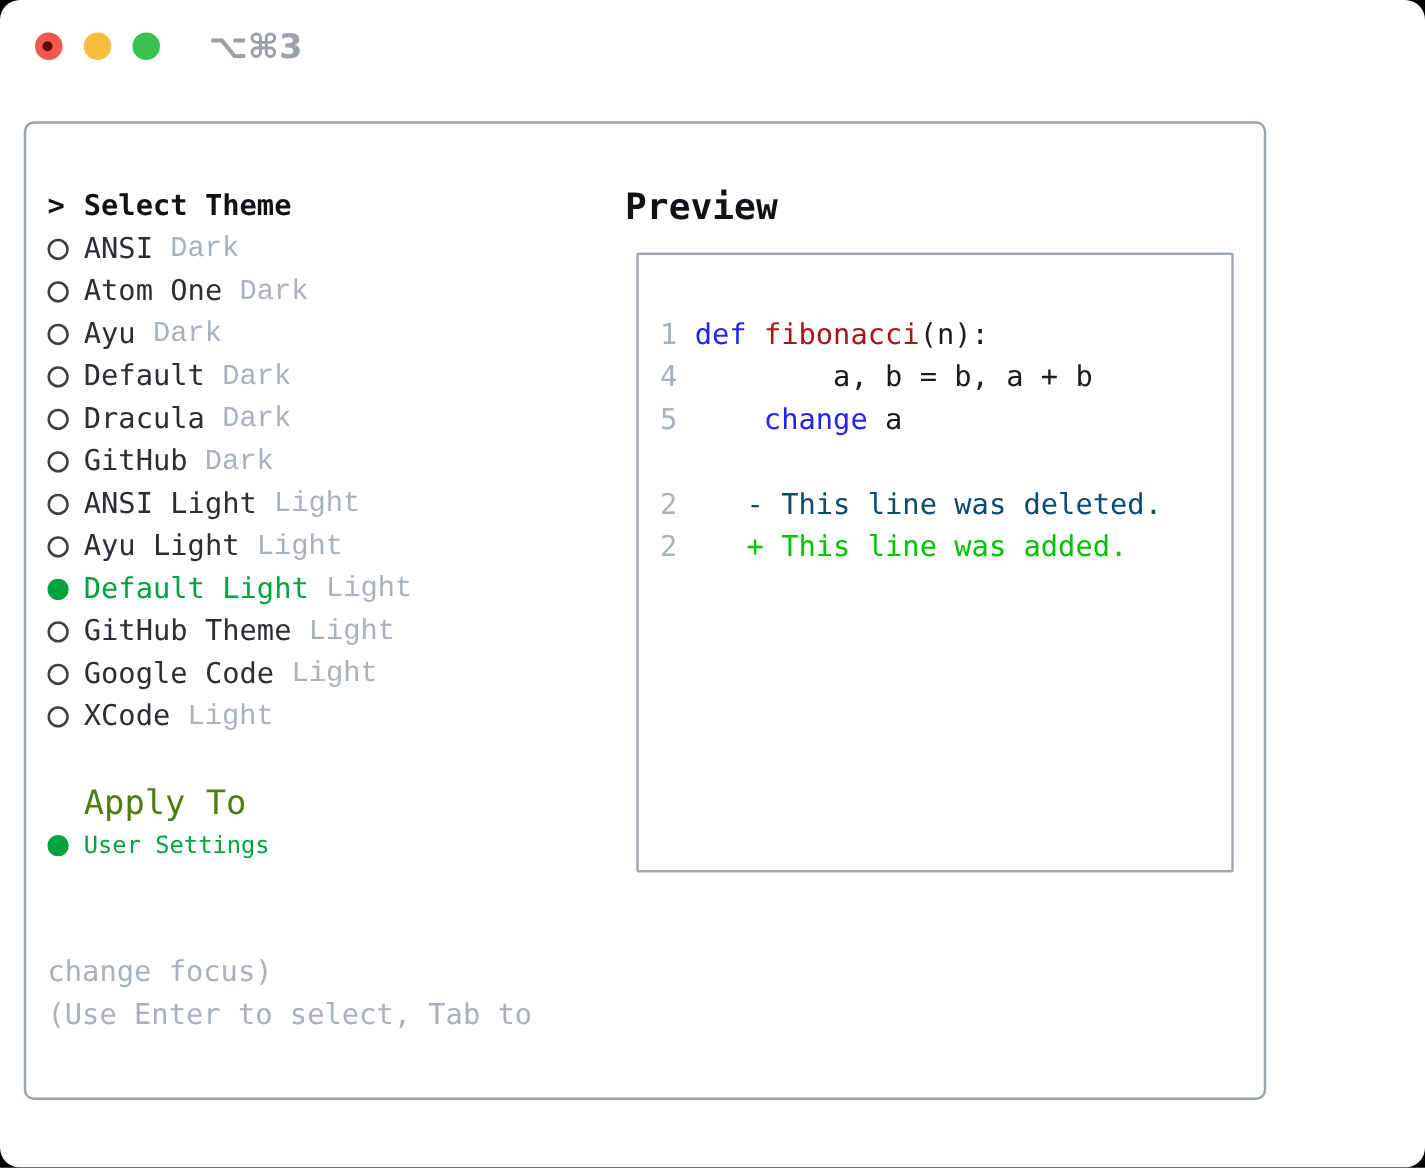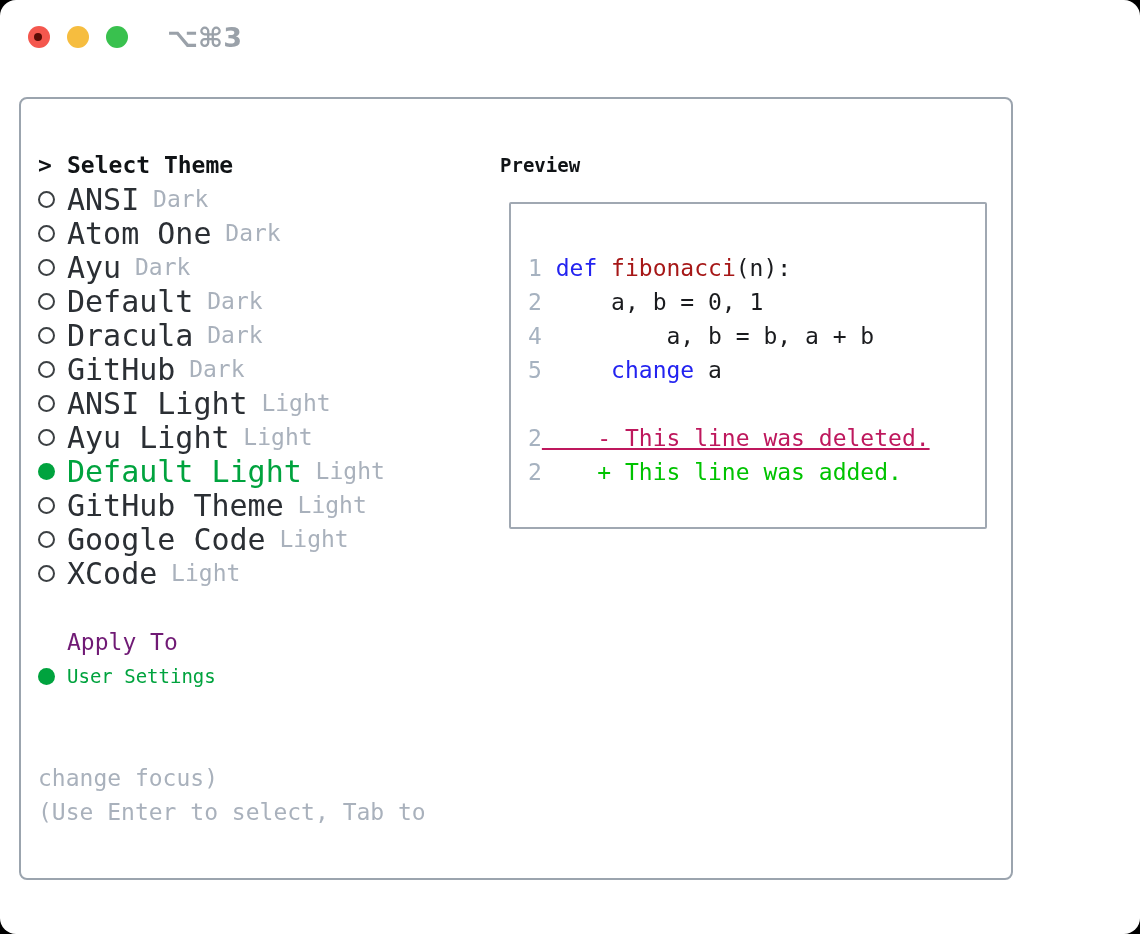--- a/index.html
+++ b/index.html
@@ -25,46 +25,46 @@
     border:2px solid #9ba4ae;border-radius:8px;background:#fff;box-sizing:border-box;
   }
   .row{display:flex;align-items:center;height:34px;white-space:pre;}
   .marker{display:inline-flex;align-items:center;width:29px;flex:0 0 29px;}
   
   .left-col{position:absolute;left:17px;top:49px;width:450px;}
   .caret{font-size:23px;font-weight:700;color:#101316;}
   .header-text{font-size:23px;font-weight:700;color:#101316;}
   .radio{width:13px;height:13px;border-radius:50%;border:2px solid #3c4043;box-sizing:content-box;}
   .radio.sel{width:17px;height:17px;border:none;background:#00a33e;}
-  .tname{font-size:30px;color:#2b2f34;}
+  .tname{font-size:23px;color:#2b2f34;}
   .tname.sel{color:#00a33e;}
-  .tvariant{font-size:23px;color:#a9b1bc;margin-left:13.8px;}
+  .tvariant{font-size:23px;color:#a9b1bc;margin-left:13.8px;font-family:Liberation Mono, monospace;}
   .apply-block{position:absolute;left:17px;top:526px;width:450px;}
-  .header2-text{font-size:23px;color:#701a75;}
+  .header2-text{font-size:27px;color:#4d7c0f;}
   .aname{font-size:19px;color:#2b2f34;}
   .aname.sel{color:#00a33e;}
   .hint{position:absolute;left:17px;top:662px;width:440px;}
   .hint div{font-size:23px;line-height:34px;color:#a9b1bc;white-space:pre;}
   
   .preview-title{
     position:absolute;left:479px;top:49px;height:34px;display:flex;align-items:center;
-    font-size:19px;font-weight:700;color:#101316;
+    font-size:29px;font-weight:700;color:#101316;
   }
   .preview-box{
-    position:absolute;left:488px;top:103px;width:478px;height:327px;
+    position:absolute;left:488px;top:103px;width:478px;height:496px;
     border:2px solid #a0a8b2;border-radius:2px;box-sizing:border-box;
     padding:47px 8px 0 17px;background:#fff;
   }
   .pline{height:34px;line-height:34px;font-size:23px;white-space:pre;}
   .seg-ln{color:#a6b2c0;}
   .seg-code{color:#1a1b1e;}
   .seg-kw{color:#2323f0;}
   .seg-fn{color:#a61717;}
   .seg-ctx{color:#98989a;}
-  .seg-del{color:#be185d;text-decoration:underline;}
+  .seg-del{color:#0c4a6e;}
   .seg-add{color:#00c300;}
 </style>
 </head>
 <body>
 
 <div class="window">
 
   <div class="lights">
     <span class="light red">
         <span class="dot"></span>
@@ -109,21 +109,20 @@
 
     <div class="hint" id="hint">
         <div>change focus)</div>
         <div>(Use Enter to select, Tab to</div>
       </div>
 
     <div class="preview-title">Preview</div>
     <div class="preview-box">
       <div id="preview-code">
           <div class="pline"><span class="seg-ln">1 </span><span class="seg-kw">def</span><span class="seg-code"> </span><span class="seg-fn">fibonacci</span><span class="seg-code">(n):</span></div>
-          <div class="pline"><span class="seg-ln">2 </span><span class="seg-code">    a, b = 0, 1</span></div>
           <div class="pline"><span class="seg-ln">4 </span><span class="seg-code">        a, b = b, a + b</span></div>
           <div class="pline"><span class="seg-ln">5 </span><span class="seg-code">    </span><span class="seg-kw">change</span><span class="seg-code"> a</span></div>
           <div class="pline"></div>
           <div class="pline"><span class="seg-ln">2</span><span class="seg-del">    - This line was deleted.</span></div>
           <div class="pline"><span class="seg-ln">2</span><span class="seg-add">    + This line was added.</span></div>
         </div>
     </div>
 
   </div>
 </div>

